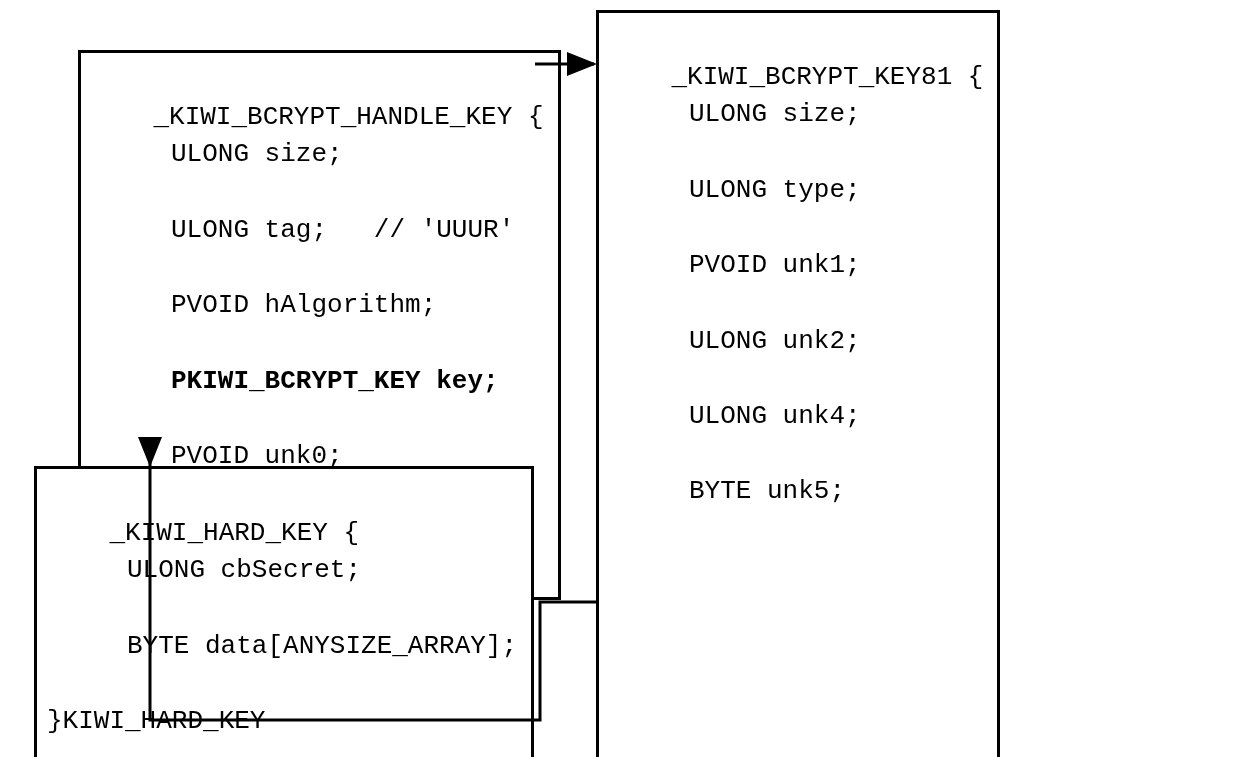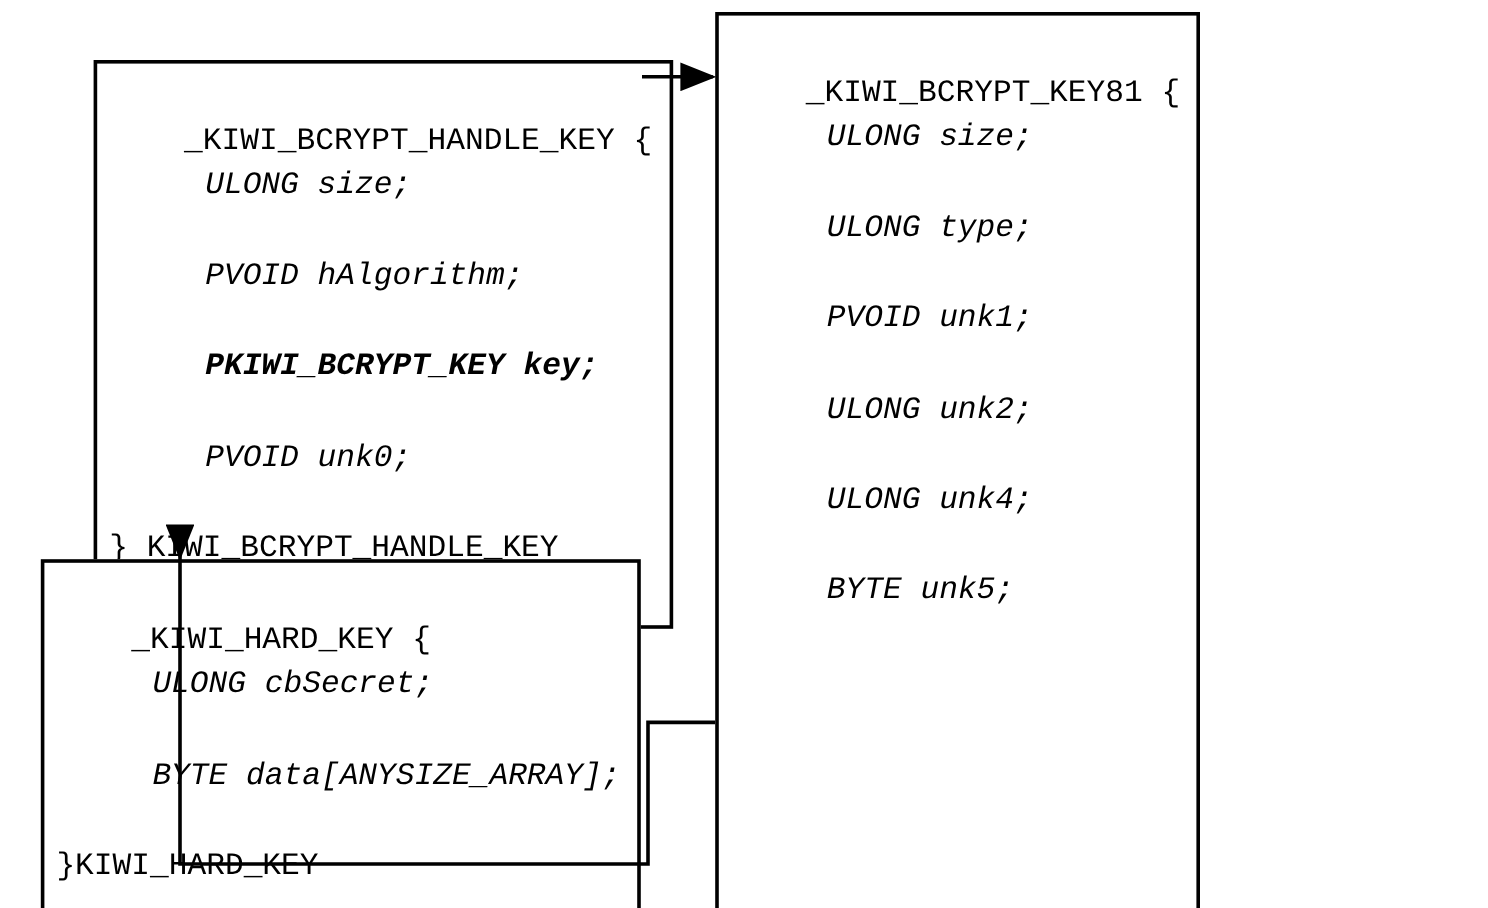--- a/index.html
+++ b/index.html
@@ -20,37 +20,38 @@
   }
   .struct-box {
     position: absolute;
     border: 3px solid #000;
     background: #fff;
     padding: 8px 14px 8px 10px;
     white-space: pre;
   }
   .struct-name-open { font-weight: normal; }
   .struct-close { }
-  .field { padding-left: 80px; display:block;font-style:italic; }
+  .field { padding-left: 80px; display:block; }
   .field-bold { font-weight: bold; }
   svg.arrows {
     position: absolute;
     left: 0; top: 0;
     width: 1240px; height: 757px;
     pointer-events: none;
   }
 </style>
 </head>
 <body>
 
 <div class="canvas">
 
   <div class="struct-box" style="left:78px; top:30px;margin-top:20px;">
     <span class="struct-name-open">_KIWI_BCRYPT_HANDLE_KEY {</span>
 <span class="field">ULONG size;</span>
+<span class="field">ULONG tag;   // 'UUUR'</span>
 <span class="field">PVOID hAlgorithm;</span>
 <span class="field field-bold">PKIWI_BCRYPT_KEY key;</span>
 <span class="field">PVOID unk0;</span>
 <span class="struct-close">} KIWI_BCRYPT_HANDLE_KEY</span>
   </div>
 
   <div class="struct-box" style="left:596px; top:10px;">
     <span class="struct-name-open">_KIWI_BCRYPT_KEY81 {</span>
 <span class="field">ULONG size;</span>
 <span class="field">ULONG type;</span>

